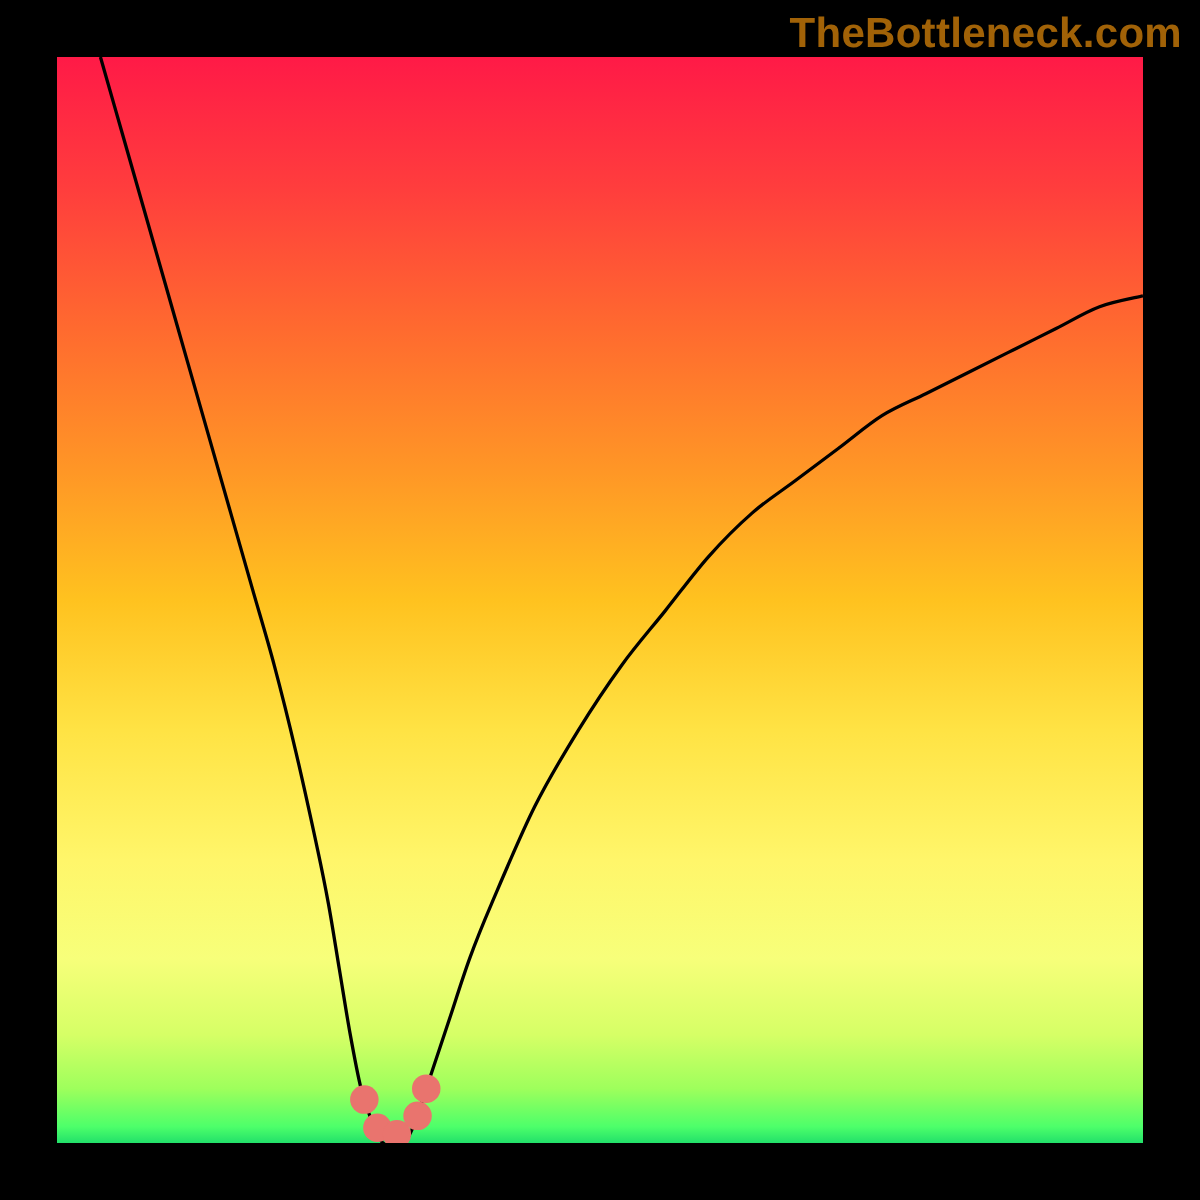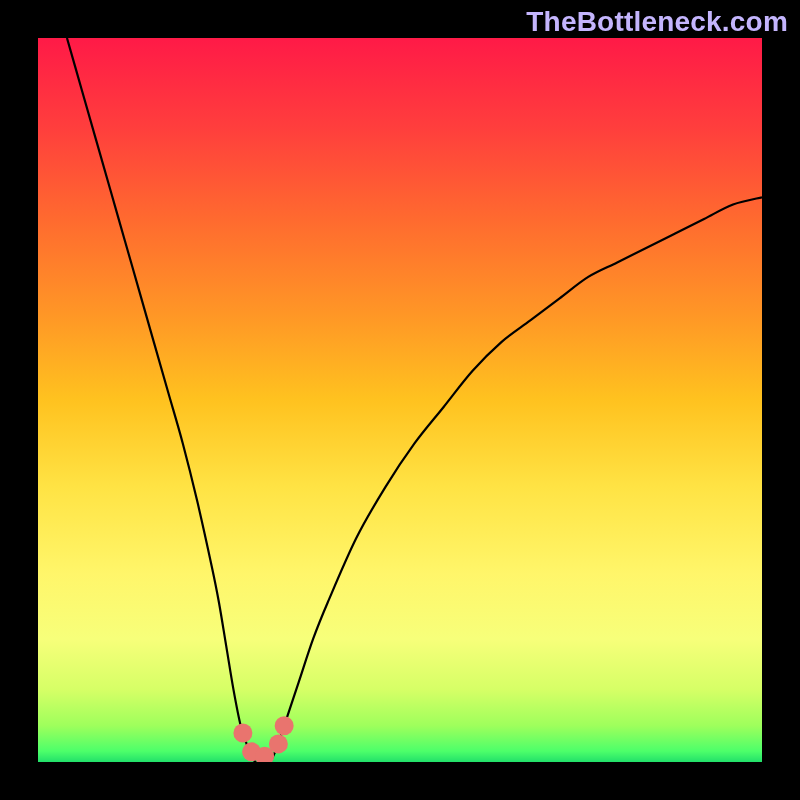--- a/index.html
+++ b/index.html
@@ -26,21 +26,21 @@
     height: 724px;
     overflow: hidden;
   }
   .watermark {
     position: absolute;
     top: 6px;
     right: 12px;
     font-family: Arial, Helvetica, sans-serif;
     font-size: 28px;
     font-weight: 600;
-    color: #c4b5fd;
+    color: #a16207;
     letter-spacing: 0.2px;
     user-select: none;
   }
 </style>
 </head>
 <body>
 
 <div class="frame">
   <div class="watermark">TheBottleneck.com</div>
   <div class="plot">

